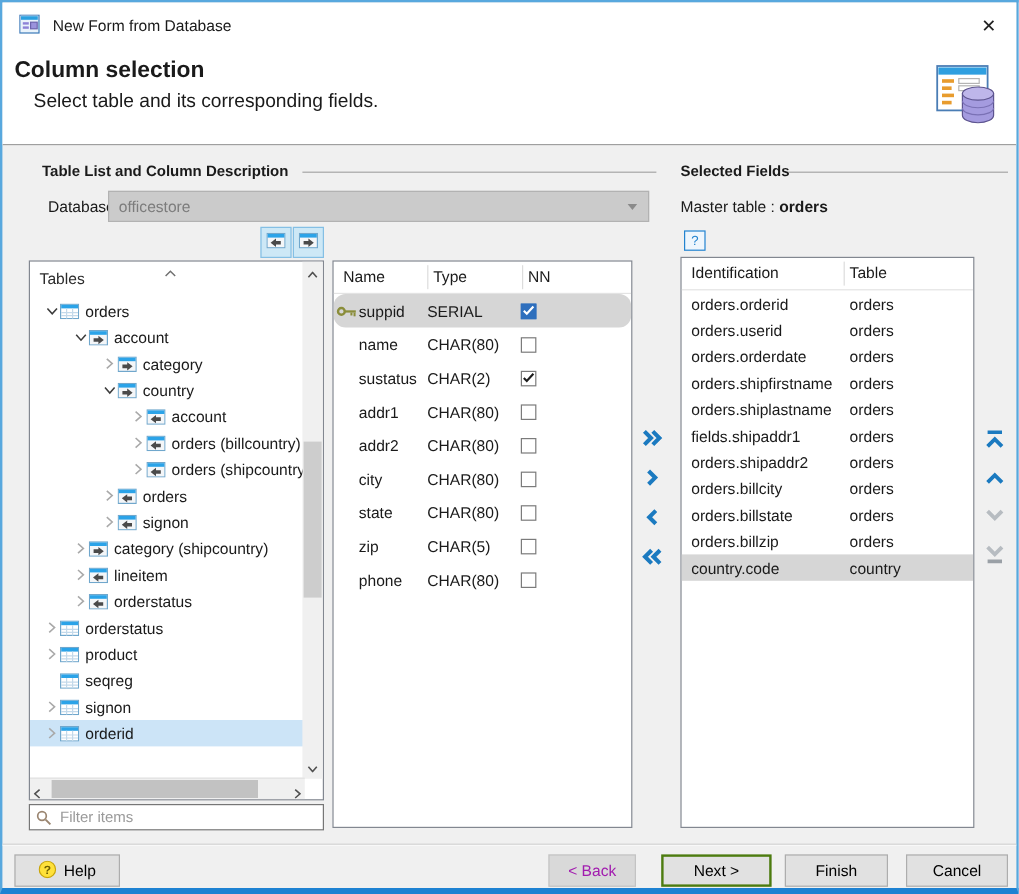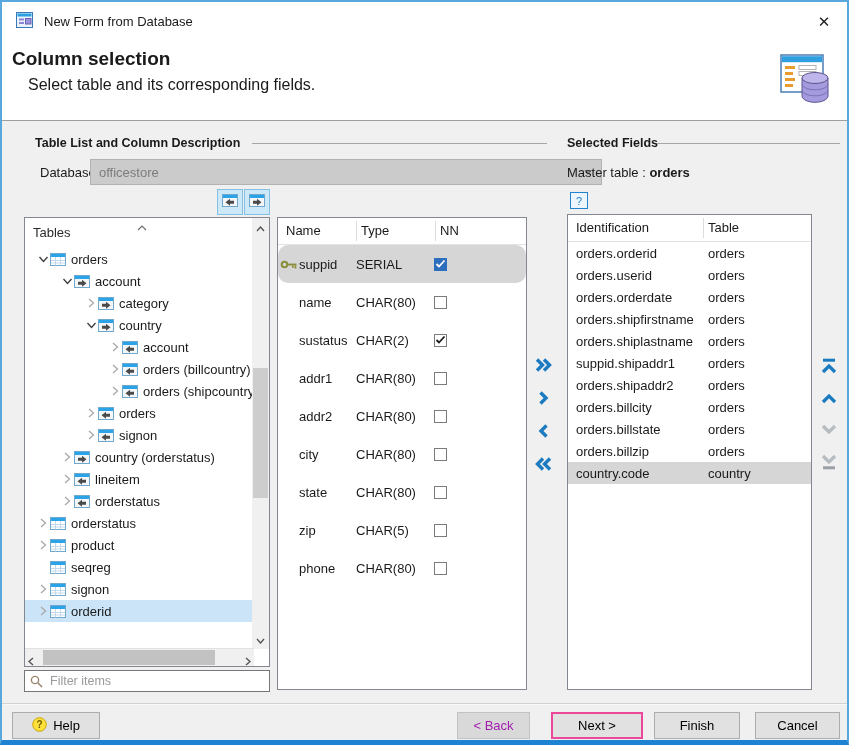--- a/index.html
+++ b/index.html
@@ -19,21 +19,21 @@
   #hdr-sub{left:26px;top:74px;font-size:16px;}
   #hdr-bigicon{left:778px;top:50px;}
   
   .grp-label{font-weight:bold;font-size:12.5px;}
   #grp1-label{left:33px;top:134px;}
   #grp1-line{left:250px;top:141px;width:295px;height:1px;background:#a6a6a6;}
   #grp2-label{left:565px;top:134px;}
   #grp2-line{left:655px;top:141px;width:183px;height:1px;background:#a6a6a6;}
   
   #db-label{left:38px;top:163px;}
-  #db-combo{left:88px;top:157px;width:512px;height:26px;box-sizing:border-box;background:#cbcbcb;border:1px solid #b2b2b2;color:#7c7c7c;display:flex;align-items:center;padding-left:8px;}
+  #db-combo{left:88px;top:157px;width:451px;height:26px;box-sizing:border-box;background:#cbcbcb;border:1px solid #b2b2b2;color:#7c7c7c;display:flex;align-items:center;padding-left:8px;}
   #db-combo .arrow{position:absolute;right:9px;top:10px;width:0;height:0;border-left:4.5px solid transparent;border-right:4.5px solid transparent;border-top:5px solid #8a8a8a;}
   
   #toolbar{left:215px;top:187px;display:flex;gap:1px;}
   .tb-btn{width:26px;height:26px;background:#cde8f6;border:1px solid #84bfe4;box-sizing:border-box;display:flex;align-items:center;justify-content:center;}
   
   .panel{background:#fff;border:1px solid #828790;box-sizing:border-box;overflow:hidden;}
   #tree-panel{left:22px;top:215px;width:246px;height:450px;}
   #tree-header-label{position:absolute;left:8px;top:7px;color:#2b2b2b;}
   #tree-sort{position:absolute;left:112px;top:1px;}
   #tree-rows{position:absolute;left:0;top:30px;width:229px;}
@@ -56,21 +56,21 @@
   
   #filter-box{left:22px;top:668px;width:246px;height:22px;box-sizing:border-box;background:#fff;border:1px solid #767676;display:flex;align-items:center;}
   #filter-box .sicon{padding:0 5px 0 5px;display:inline-flex;}
   #filter-input{border:none;outline:none;flex:1;font:12.5px "Liberation Sans",sans-serif;color:#ec4899;background:transparent;}
   #filter-input::placeholder{color:#9a9a9a;}
   
   #cols-panel{left:275px;top:215px;width:250px;height:473px;}
   .thead{position:relative;height:26px;border-bottom:1px solid #e3e3e3;}
   .thead .hsep{position:absolute;top:3px;width:1px;height:20px;background:#dcdcdc;}
   .thead span{position:absolute;top:5px;color:#1a1a1a;}
-  #cols-rows .col-row{height:38px;display:flex;align-items:center;border-radius:10px;}
+  #cols-rows .col-row{height:28px;display:flex;align-items:center;border-radius:10px;}
   .col-row.sel{background:#d6d6d6;}
   .col-row .key-slot{width:20px;flex:0 0 20px;display:inline-flex;justify-content:center;}
   .col-row .c-name{width:57px;flex:0 0 57px;padding-left:1px;}
   .col-row .c-type{width:78px;flex:0 0 78px;}
   .cbx{width:13px;height:13px;box-sizing:border-box;border:1px solid #7b7b7b;background:#fff;display:inline-flex;align-items:center;justify-content:center;}
   .cbx.filled{background:#2e6fbd;border-color:#2e6fbd;}
   
   .vbtns{display:flex;flex-direction:column;align-items:center;}
   #transfer{left:529px;top:352px;width:24px;}
   #transfer .xfer{height:22px;margin-bottom:11px;display:flex;align-items:center;justify-content:center;}
@@ -83,21 +83,21 @@
   .sf-row.sel{background:#d6d6d6;}
   .sf-row .sf-id{width:132px;flex:0 0 132px;padding-left:8px;}
   
   #reorder{left:814px;top:352px;width:26px;}
   #reorder .rbtn{height:24px;margin-bottom:8px;display:flex;align-items:center;justify-content:center;}
   
   #footer-line{left:0;right:0;top:701px;height:1px;background:#d2d2d2;border-bottom:1px solid #f8f8f8;}
   .btn{position:absolute;top:710px;height:27px;box-sizing:border-box;background:#e1e1e1;border:1px solid #adadad;display:flex;align-items:center;justify-content:center;font-size:13px;color:#000;}
   #btn-help{left:10px;width:88px;gap:6px;}
   #btn-back{left:455px;width:73px;background:#d9d9d9;border-color:#c3c3c3;color:#a21caf;}
-  #btn-next{left:549px;width:92px;border:2px solid #ec4899;}
+  #btn-next{left:549px;width:92px;border:2px solid #4d7c0f;}
   #btn-finish{left:652px;width:86px;}
   #btn-cancel{left:753px;width:85px;}
 </style>
 </head>
 <body>
 
 <div id="dialog">
 
   <div class="abs" id="topwhite"></div>
 
@@ -316,21 +316,21 @@
               <polyline points="4,2 8.5,6 4,10" fill="none" stroke="#a9a9a9" stroke-width="1.3"></polyline>
             </svg>
           </span>
           <span class="ticon">
             <svg width="16" height="13" viewBox="0 0 16 13">
               <rect x="0.5" y="0.5" width="15" height="12" fill="#f4f6f8" stroke="#70a7cc"></rect>
               <rect x="1" y="1" width="14" height="3" fill="#2ba3e8"></rect>
               <polygon points="4,6.8 8,6.8 8,4.8 12.5,8.3 8,11.8 8,9.8 4,9.8" fill="#4a4a4a"></polygon>
             </svg>
           </span>
-          <span class="tlabel">country (orderstatus)</span>
+          <span class="tlabel">category (shipcountry)</span>
         </div>
         <div class="tree-row" style="padding-left: 34px;">
           <span class="exp">
             <svg width="12" height="12" viewBox="0 0 12 12">
               <polyline points="4,2 8.5,6 4,10" fill="none" stroke="#a9a9a9" stroke-width="1.3"></polyline>
             </svg>
           </span>
           <span class="ticon">
             <svg width="16" height="13" viewBox="0 0 16 13">
               <rect x="0.5" y="0.5" width="15" height="12" fill="#f4f6f8" stroke="#70a7cc"></rect>
@@ -621,21 +621,21 @@
         </div>
         <div class="sf-row">
           <span class="sf-id">orders.shipfirstname</span>
           <span class="sf-table">orders</span>
         </div>
         <div class="sf-row">
           <span class="sf-id">orders.shiplastname</span>
           <span class="sf-table">orders</span>
         </div>
         <div class="sf-row">
-          <span class="sf-id">suppid.shipaddr1</span>
+          <span class="sf-id">fields.shipaddr1</span>
           <span class="sf-table">orders</span>
         </div>
         <div class="sf-row">
           <span class="sf-id">orders.shipaddr2</span>
           <span class="sf-table">orders</span>
         </div>
         <div class="sf-row">
           <span class="sf-id">orders.billcity</span>
           <span class="sf-table">orders</span>
         </div>

